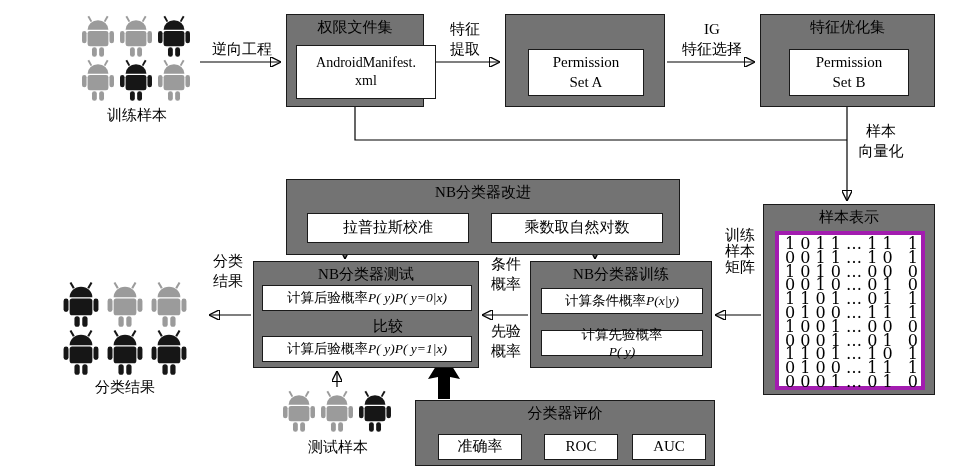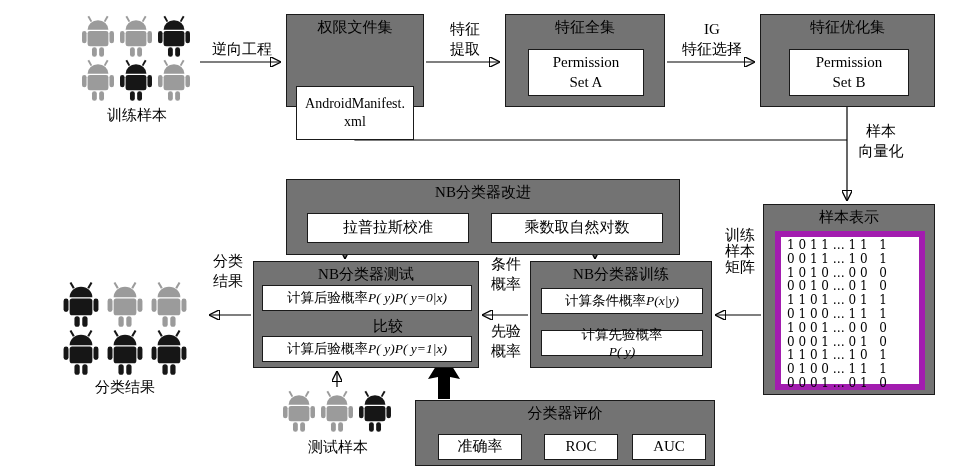--- a/index.html
+++ b/index.html
@@ -9,22 +9,22 @@
   .box-title{text-align:center;font-size:15px;padding-top:3px;}
   .inner{position:absolute;border:1px solid #1a1a1a;background:#fff;box-sizing:border-box;
          display:flex;align-items:center;justify-content:center;text-align:center;
          font-size:15px;line-height:1.3;white-space:pre-line;}
   .mlabel{position:absolute;font-size:15px;line-height:20px;text-align:center;white-space:pre-line;}
   .cluster{position:absolute;}
   .android-row{display:flex;gap:2px;}
   .android-icon{width:36px;height:44px;display:block;}
   .cluster.large .android-icon{width:42px;height:48px;}
   .cluster-label{position:absolute;font-size:15px;text-align:center;}
-  .matrix{position:absolute;border:6px solid #a21caf;background:#fff;box-sizing:border-box;
-          padding:2px 6px;font-family:"DejaVu Serif",serif;font-size:12px;line-height:13.8px;white-space:pre;}
+  .matrix{position:absolute;border:4px solid #a21caf;background:#fff;box-sizing:border-box;
+          padding:2px 6px;font-family:"DejaVu Serif",serif;font-size:16px;line-height:13.8px;white-space:pre;}
   .formula-box{position:absolute;border:1px solid #1a1a1a;background:#fff;box-sizing:border-box;
                display:flex;align-items:center;justify-content:center;font-size:13.5px;white-space:pre;}
   .formula{font-style:italic;font-family:"Liberation Serif",serif;}
   svg.overlay{position:absolute;left:0;top:0;pointer-events:none;}
   .overlay path{stroke:#000;stroke-width:1.2;fill:none;}
 </style>
 </head>
 <body>
 
 <div class="canvas">
@@ -141,29 +141,28 @@
           </g>
         </svg>
       </div>
     </div>
   <div class="cluster-label" style="left:80px;top:106px;width:114px;">训练样本</div>
 
   <div class="mlabel" style="left:200px;top:39px;width:84px;">逆向工程</div>
 
   <div class="box" style="left:286px;top:14px;width:138px;height:93px;">
     <div class="box-title">权限文件集</div>
-    <div class="inner" style="left:9px;top:30px;width:118px;height:54px;font-size:14px;margin-top:41px;">AndroidManifest.
+    <div class="inner" style="left:9px;top:30px;width:140px;height:54px;font-size:14px;">AndroidManifest.
 xml</div>
   </div>
 
   <div class="mlabel" style="left:428px;top:19px;width:74px;">特征
 提取</div>
 
   <div class="box" style="left:505px;top:14px;width:160px;height:93px;">
-    <div class="box-title">特征全集</div>
     <div class="inner" style="left:22px;top:34px;width:116px;height:47px;">Permission
 Set A</div>
   </div>
 
   <div class="mlabel" style="left:666px;top:19px;width:92px;">IG
 特征选择</div>
 
   <div class="box" style="left:760px;top:14px;width:175px;height:93px;">
     <div class="box-title">特征优化集</div>
     <div class="inner" style="left:28px;top:34px;width:120px;height:47px;">Permission

